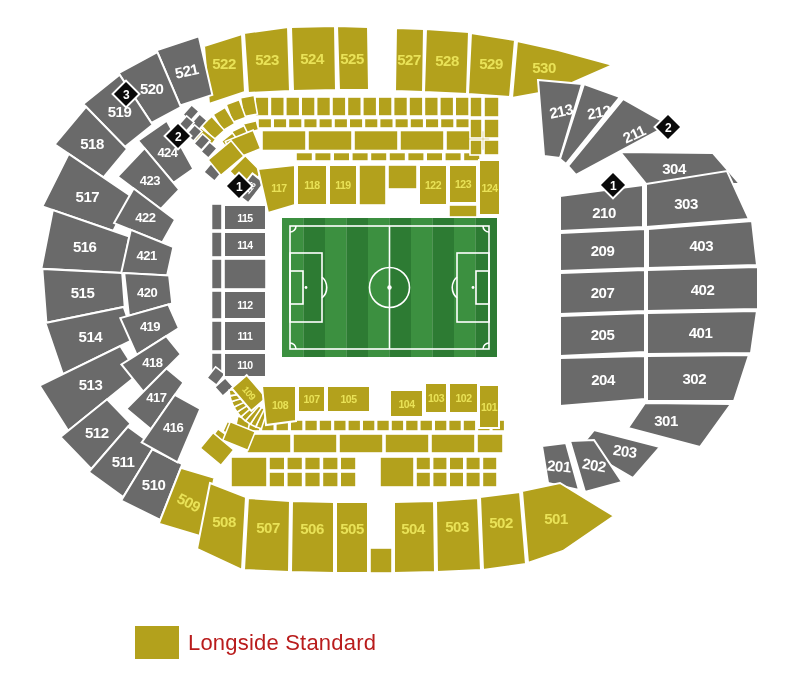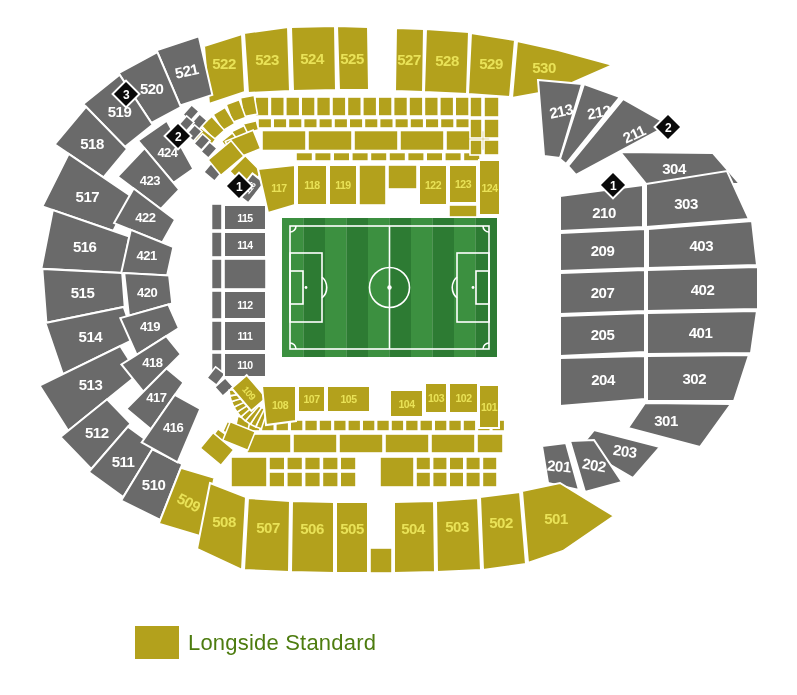--- a/index.html
+++ b/index.html
@@ -3,21 +3,21 @@
 <meta charset="utf-8">
 <style>
   html,body{margin:0;padding:0;background:#ffffff;}
   body{font-family:"Liberation Sans", sans-serif;}
   #stage{position:relative;width:797px;height:695px;background:#ffffff;overflow:hidden;}
   #map-svg{position:absolute;left:0;top:0;}
   .sec-label{font-family:"Liberation Sans", sans-serif;font-weight:bold;letter-spacing:-0.5px;
              text-anchor:middle;pointer-events:none;}
   #legend{position:absolute;left:135px;top:626px;display:flex;align-items:center;}
   #legend .swatch{width:44px;height:33px;display:inline-block;}
-  #legend .lab{margin-left:9px;font-size:22px;color:#4d7c0f;font-weight:400;letter-spacing:0.2px;}
+  #legend .lab{margin-left:9px;font-size:22px;color:#b91c1c;font-weight:400;letter-spacing:0.2px;}
 </style>
 </head>
 <body>
 
 <div id="stage">
   <svg id="map-svg" width="797" height="695" viewBox="0 0 797 695">
       <g>
         <clipPath id="pc">
           <rect x="282" y="218" width="215" height="139"></rect>
         </clipPath>

